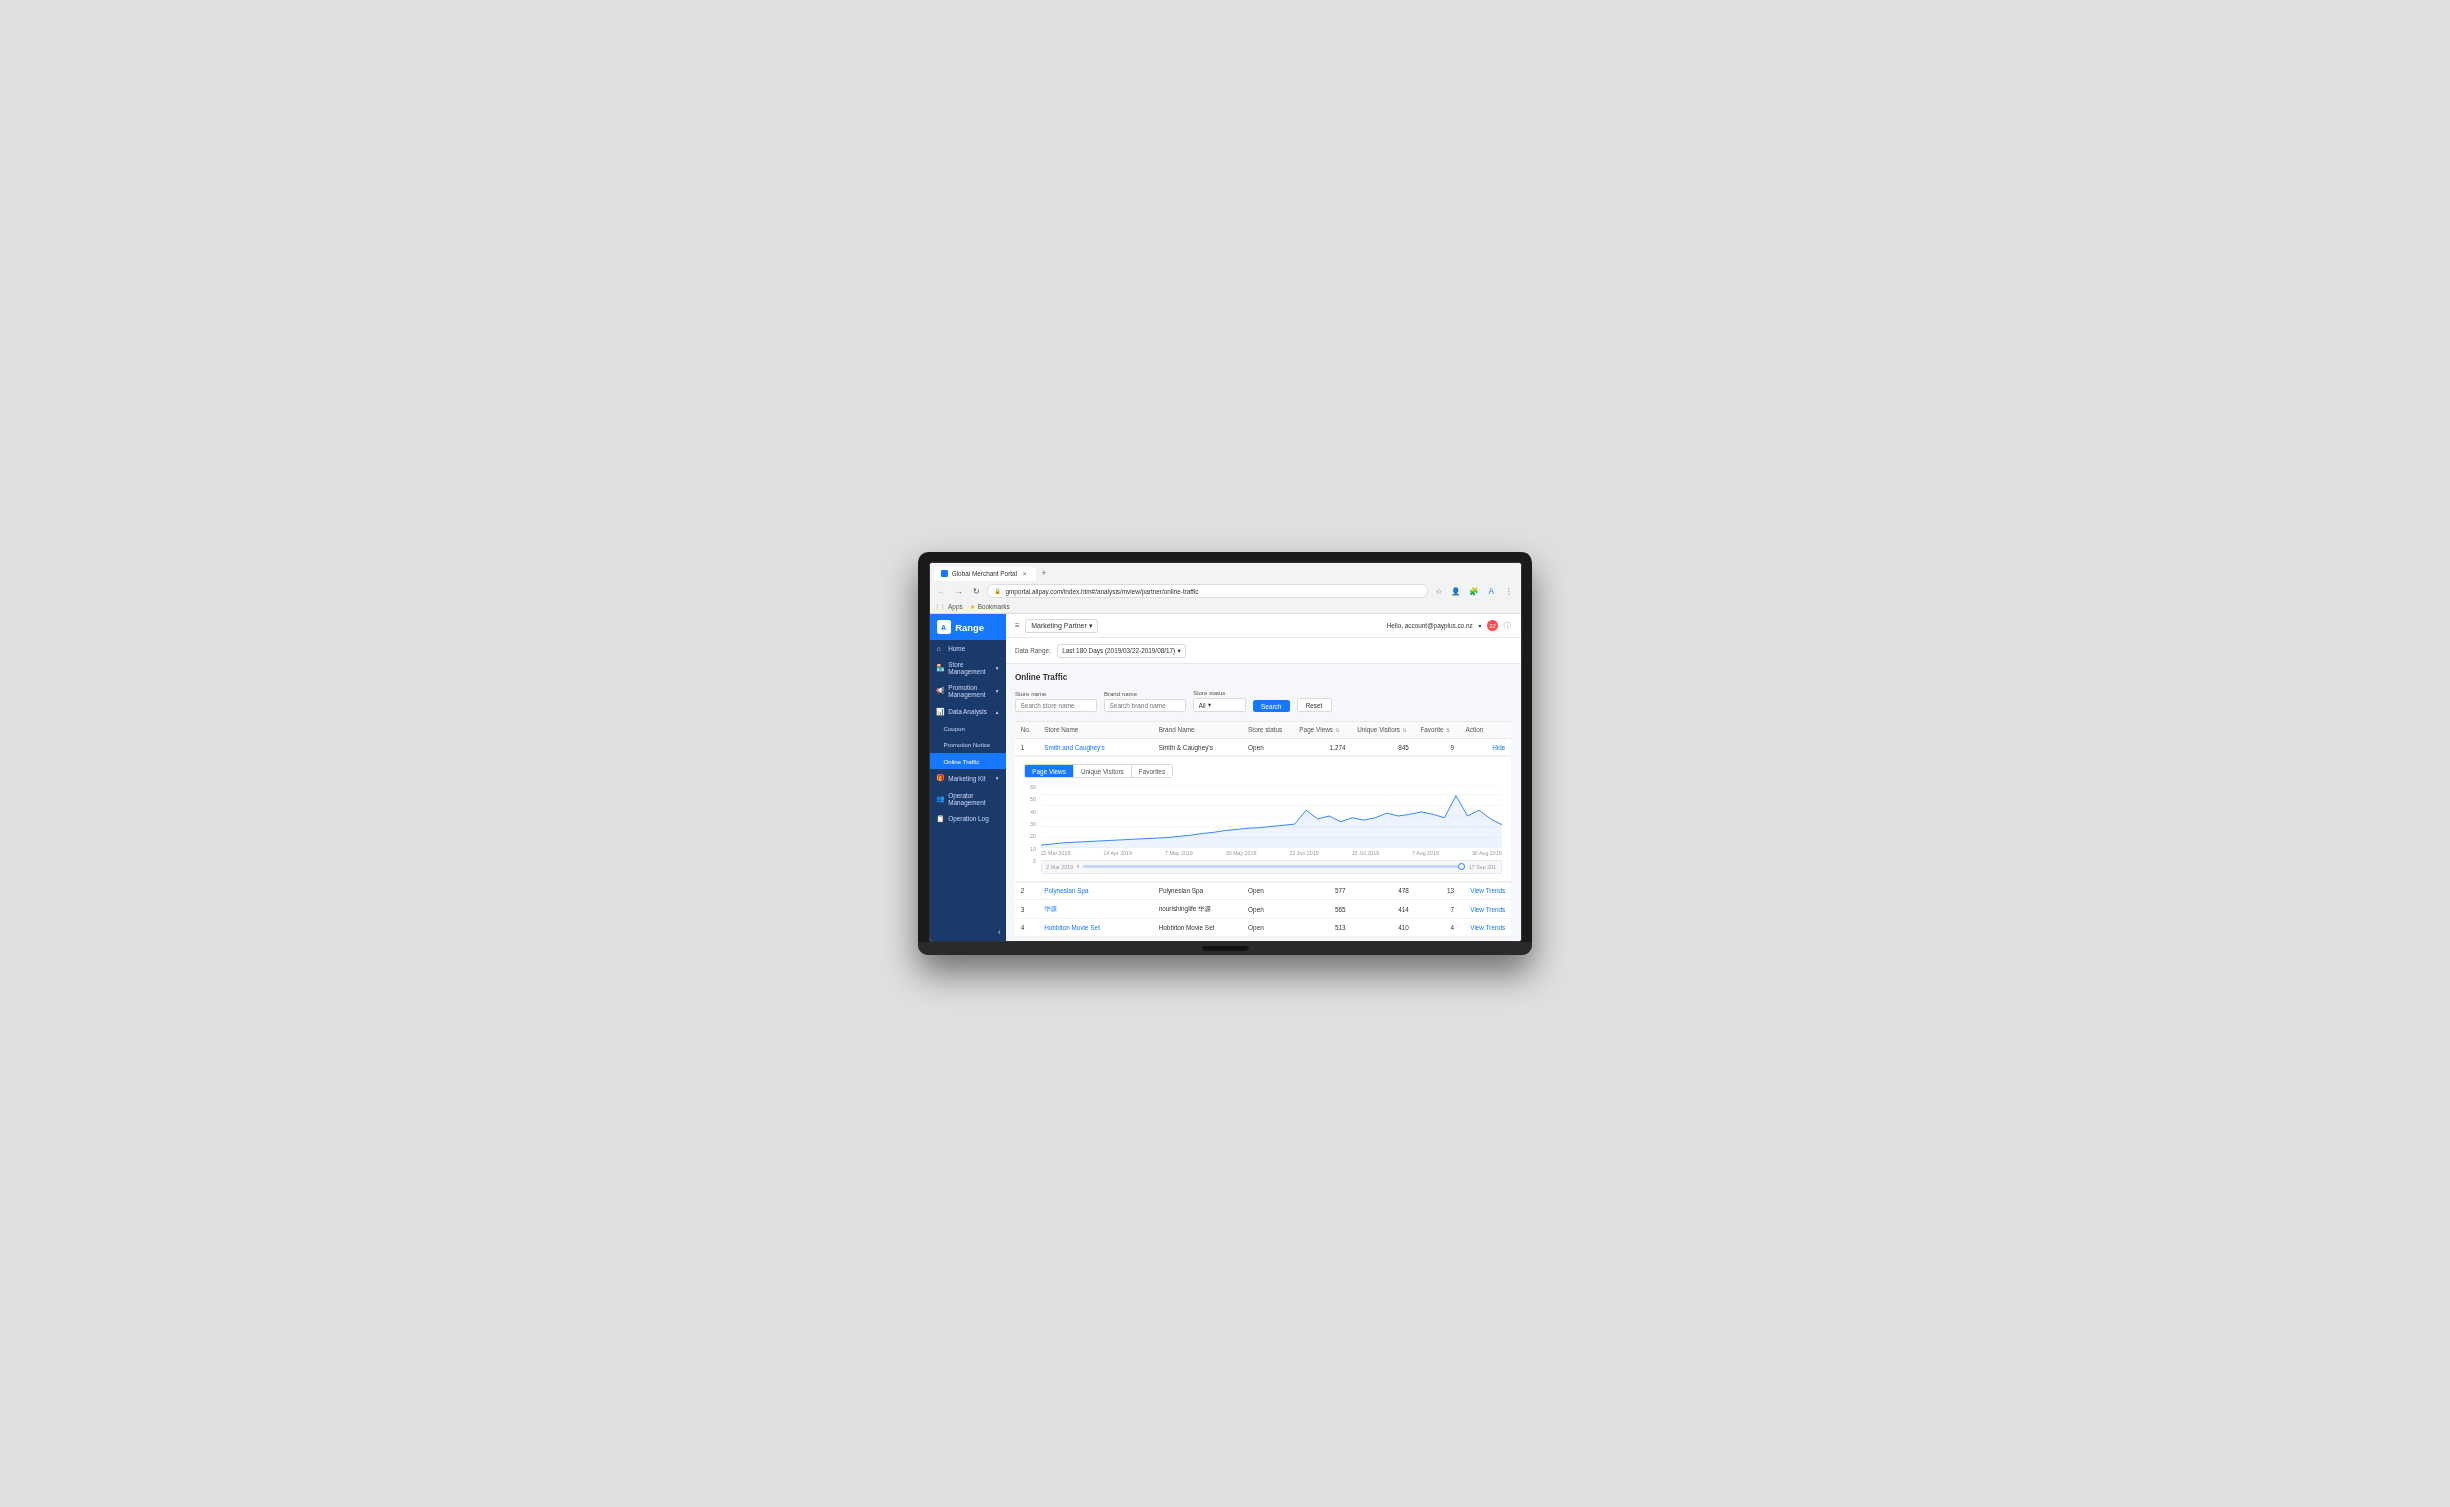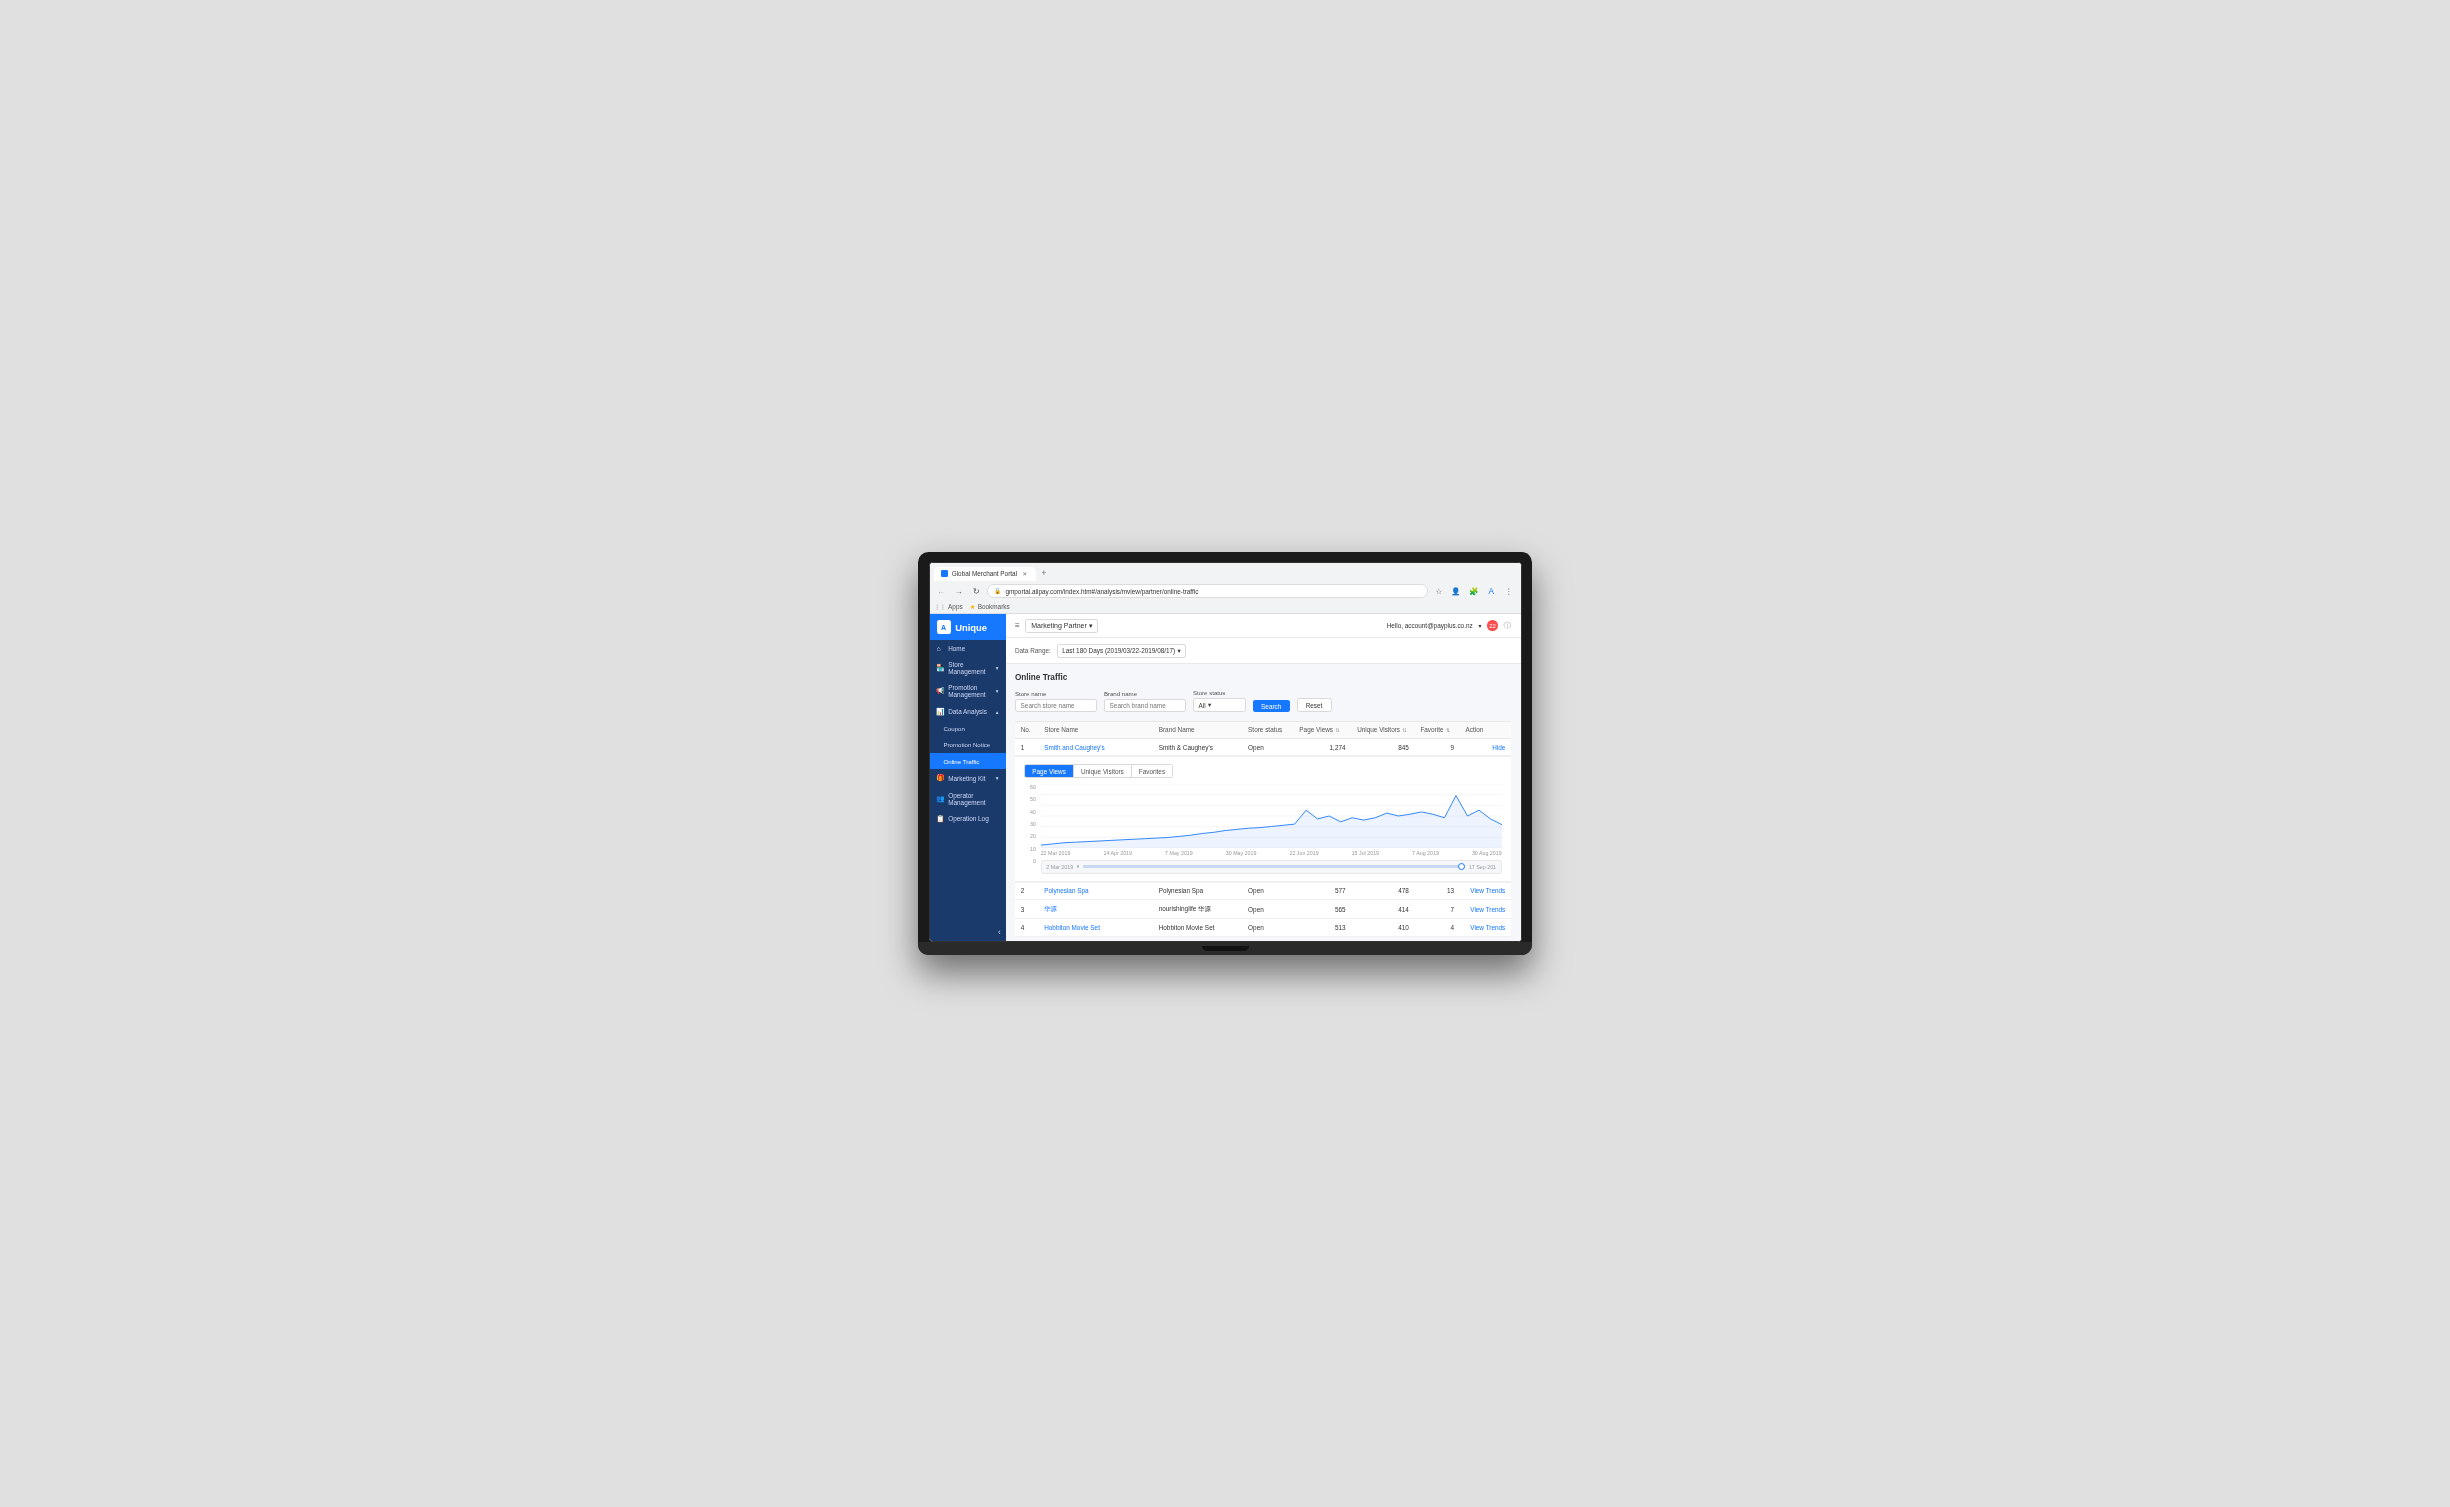--- a/index.html
+++ b/index.html
@@ -533,21 +533,21 @@
           <span>Bookmarks</span>
         </div>
       </div>
     </div>
 
     <div class="app-wrapper">
 
       <div class="sidebar">
         <div class="sidebar-logo">
           <div class="logo-icon">A</div>
-          <div class="logo-text">Unique</div>
+          <div class="logo-text">Range</div>
         </div>
         <div class="sidebar-nav">
           <div class="nav-item">
             <span class="nav-icon">⌂</span>
             <span>Home</span>
           </div>
           <div class="nav-item">
             <span class="nav-icon">🏪</span>
             <span>Store Management</span>
             <span class="expand-icon">▾</span>

